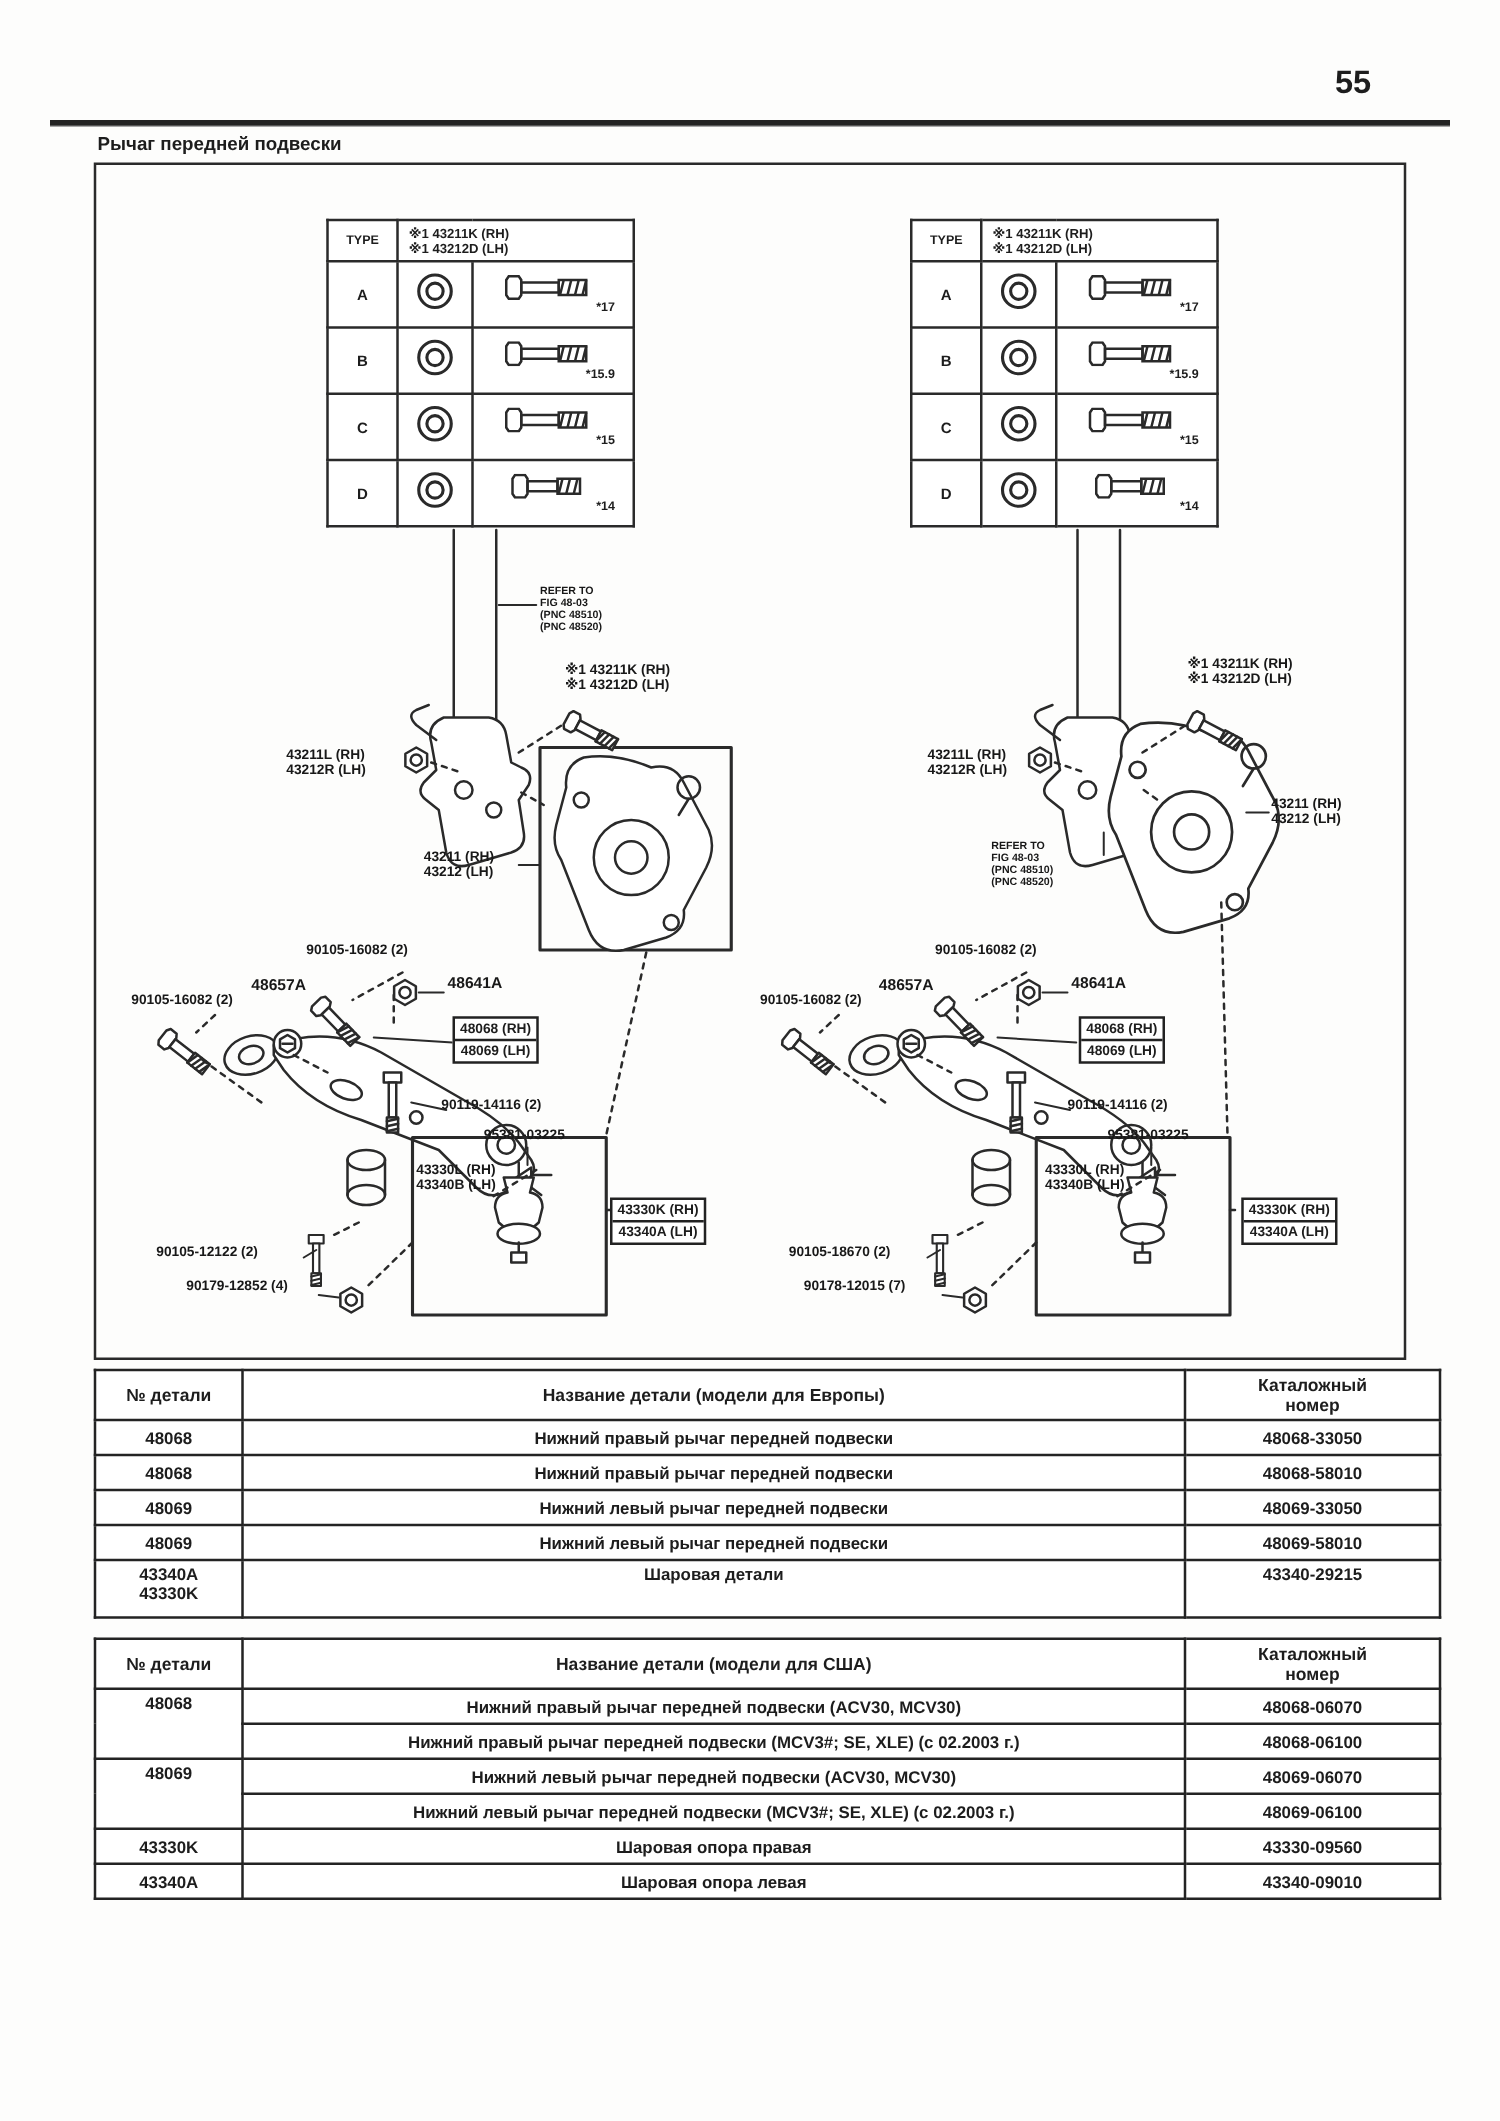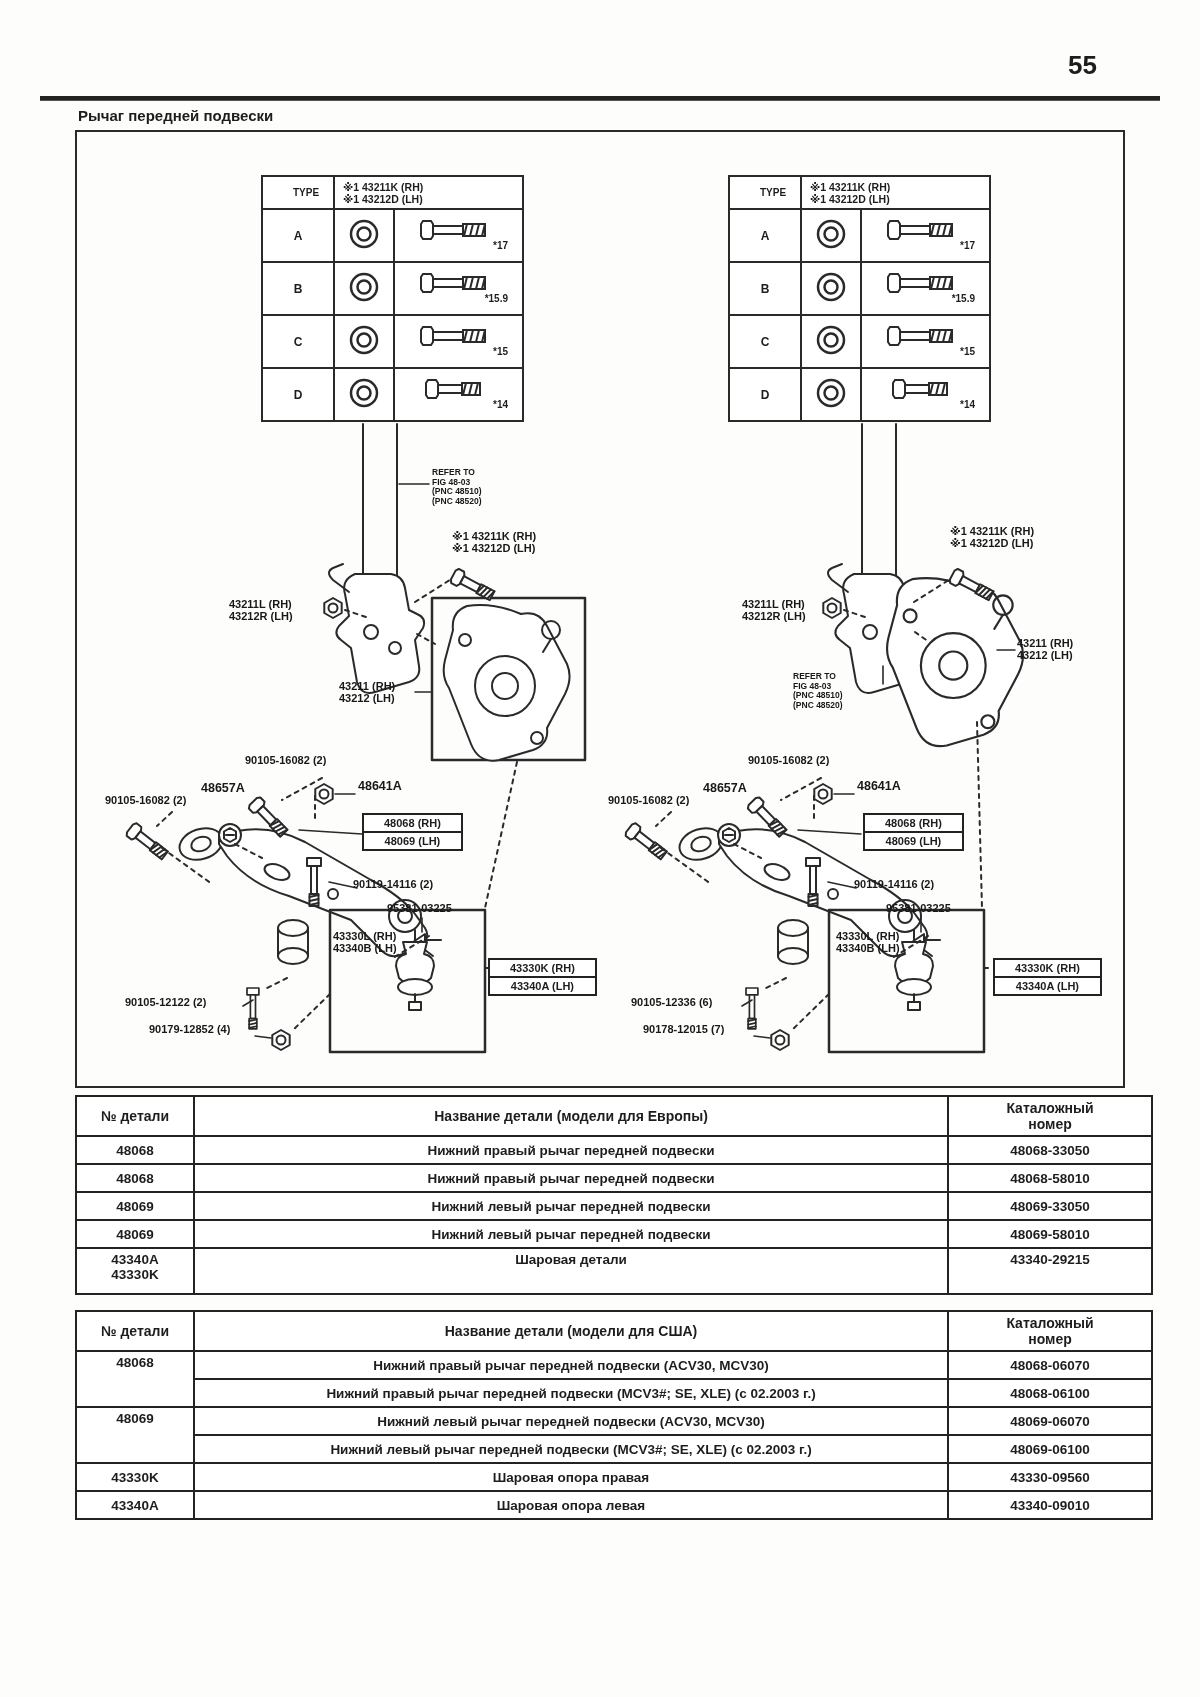--- a/index.html
+++ b/index.html
@@ -10,35 +10,35 @@
   .hd-title{left:75px;top:52px;width:1050px;text-align:center;font-size:21px;font-weight:bold;letter-spacing:.5px;}
   .hd-num{left:1068px;top:50px;font-size:26px;font-weight:bold;}
   .hd-rule{left:40px;right:40px;top:96px;height:4px;background:#232323;border-bottom:1px solid #555;}
   .sec-title{left:78px;top:107px;font-size:15px;font-weight:bold;}
   
   .frame{left:75px;top:130px;width:1050px;height:958px;border:2px solid #2a2a2a;box-sizing:border-box;}
   .frame-inner{position:absolute;left:0;top:0;width:1046px;height:954px;}
   
   .ttab{position:absolute;border-collapse:collapse;background:#fff;}
   .ttab td,.ttab th{border:2px solid #2a2a2a;padding:0;font-weight:bold;text-align:center;vertical-align:middle;}
-  .ttab .c-type{width:54px;font-size:10px;padding-left:16px;}
+  .ttab .c-type{width:54px;font-size:10px;}
   .ttab .c-letter{width:54px;font-size:12px;}
   .ttab .c-nut{width:58px;}
   .ttab .c-bolt{width:127px;}
   .ttab .hrow{height:33px;}
   .ttab .prow{height:53px;}
   .ttab .phead{font-size:10.5px;line-height:12px;text-align:left;padding-left:8px;}
   .bolt-size{font-size:10px;font-weight:bold;text-align:right;padding-right:14px;margin-top:-4px;}
   
   .lbl{position:absolute;font-size:11px;line-height:12px;font-weight:bold;white-space:nowrap;color:#181818;}
   .lbl.big{font-size:12.5px;}
   .lbl.tiny{font-size:8.5px;line-height:9.5px;}
   .lblbox{position:absolute;border:2px solid #222;background:#fff;font-size:11px;line-height:16px;
           font-weight:bold;white-space:nowrap;text-align:center;}
-  .lblbox div{padding:0 20px;}
+  .lblbox div{padding:0 4px;}
   .lblbox div + div{border-top:2px solid #222;}
   
   .ptab{position:absolute;border-collapse:collapse;background:#fff;table-layout:fixed;}
   .ptab td,.ptab th{border:2px solid #232323;font-weight:bold;text-align:center;vertical-align:middle;
                     font-size:13.5px;padding:1px 4px;}
   .ptab th{font-size:14px;}
   .ptab .c1{width:108px;} .ptab .c2{width:744px;} .ptab .c3{width:194px;}
   .ptab .hr{height:40px;} .ptab .rr{height:28px;} .ptab .tall{height:46px;}
   .ptab .vtop{vertical-align:top;padding-top:3px;}
   svg .wh{fill:#fff;}
@@ -381,21 +381,21 @@
       <div class="lbl" style="left:777px;top:746px;">90119-14116 (2)</div>
       <div class="lbl" style="left:809px;top:770px;">95381-03225</div>
       <div class="lbl" style="left:759px;top:798px;">
         <div>43330L (RH)</div>
           <div>43340B (LH)</div>
         </div>
       <div class="lblbox" style="left:916px;top:826px;">
         <div>43330K (RH)</div>
           <div>43340A (LH)</div>
         </div>
-      <div class="lbl" style="left:554px;top:864px;">90105-12336 (6)</div>
+      <div class="lbl" style="left:554px;top:864px;">90105-18670 (2)</div>
       <div class="lbl" style="left:566px;top:891px;">90178-12015 (7)</div>
     </div>
   </div>
 
   <table class="ptab" style="left:75px;top:1095px;width:1050px;">
     <tbody>
         <tr class="hr">
       <th class="c1">№ детали</th>
       <th class="c2">Название детали (модели для Европы)</th>
       <th class="c3">

